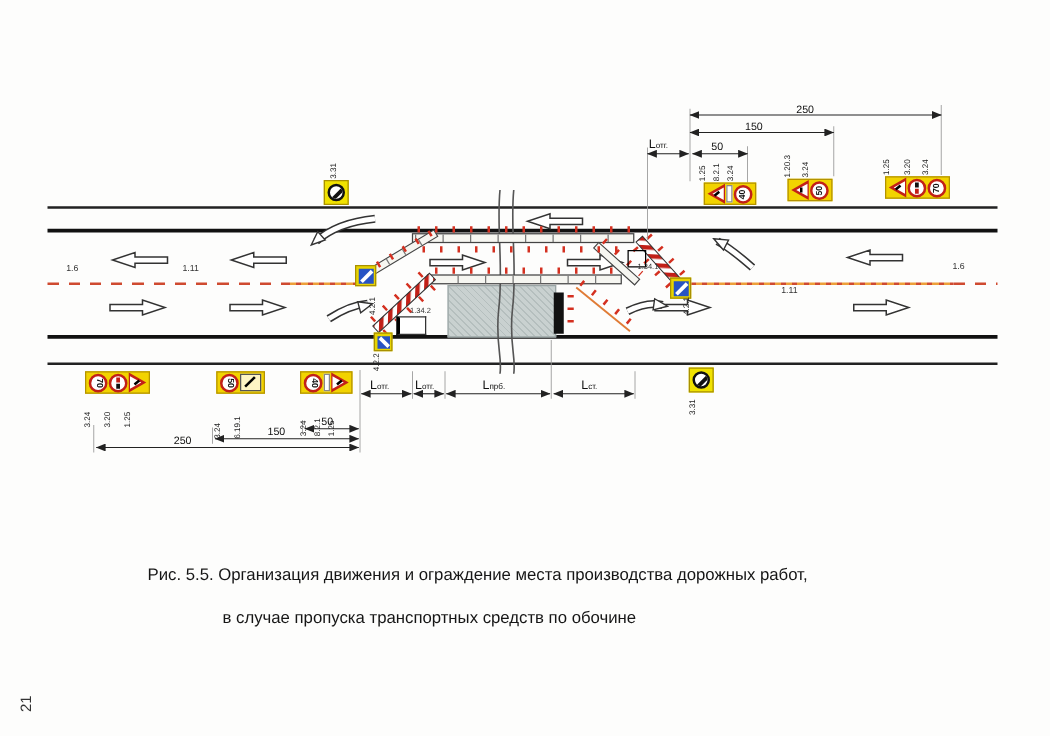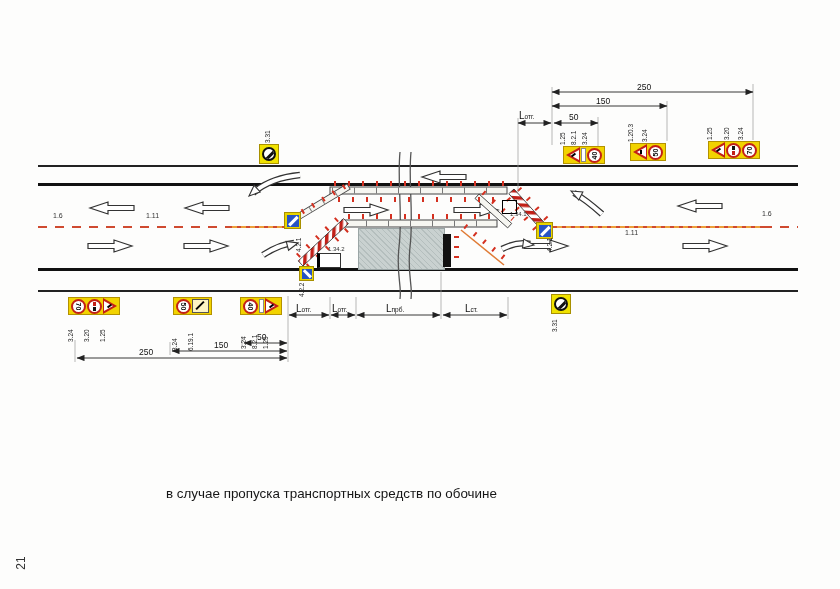--- a/index.html
+++ b/index.html
@@ -324,16 +324,17 @@
   <div class="ldim" style="left:519px;top:111px;">Lотг.</div>
 
   <div class="ldim" style="left:296px;top:304px;">Lотг.</div>
   <div class="ldim" style="left:332px;top:304px;">Lотг.</div>
   <div class="ldim" style="left:386px;top:304px;">Lпрб.</div>
   <div class="ldim" style="left:465px;top:304px;">Lст.</div>
   <div class="dnum" style="left:257px;top:333px;">50</div>
   <div class="dnum" style="left:214px;top:341px;">150</div>
   <div class="dnum" style="left:139px;top:348px;">250</div>
 
-  <div class="caption" style="left:166px;top:486px;">в случае пропуска  транспортных средств по обочине</div>
+  <div class="caption" style="left:118px;top:452px;">Рис. 5.5. Организация движения и ограждение места производства дорожных работ,</div>
+  <div class="caption" style="left:178px;top:486px;">в случае пропуска  транспортных средств по обочине</div>
   <div class="pagenum" style="left:14px;top:556px;">21</div>
 
 </div>
 
 </body></html>

